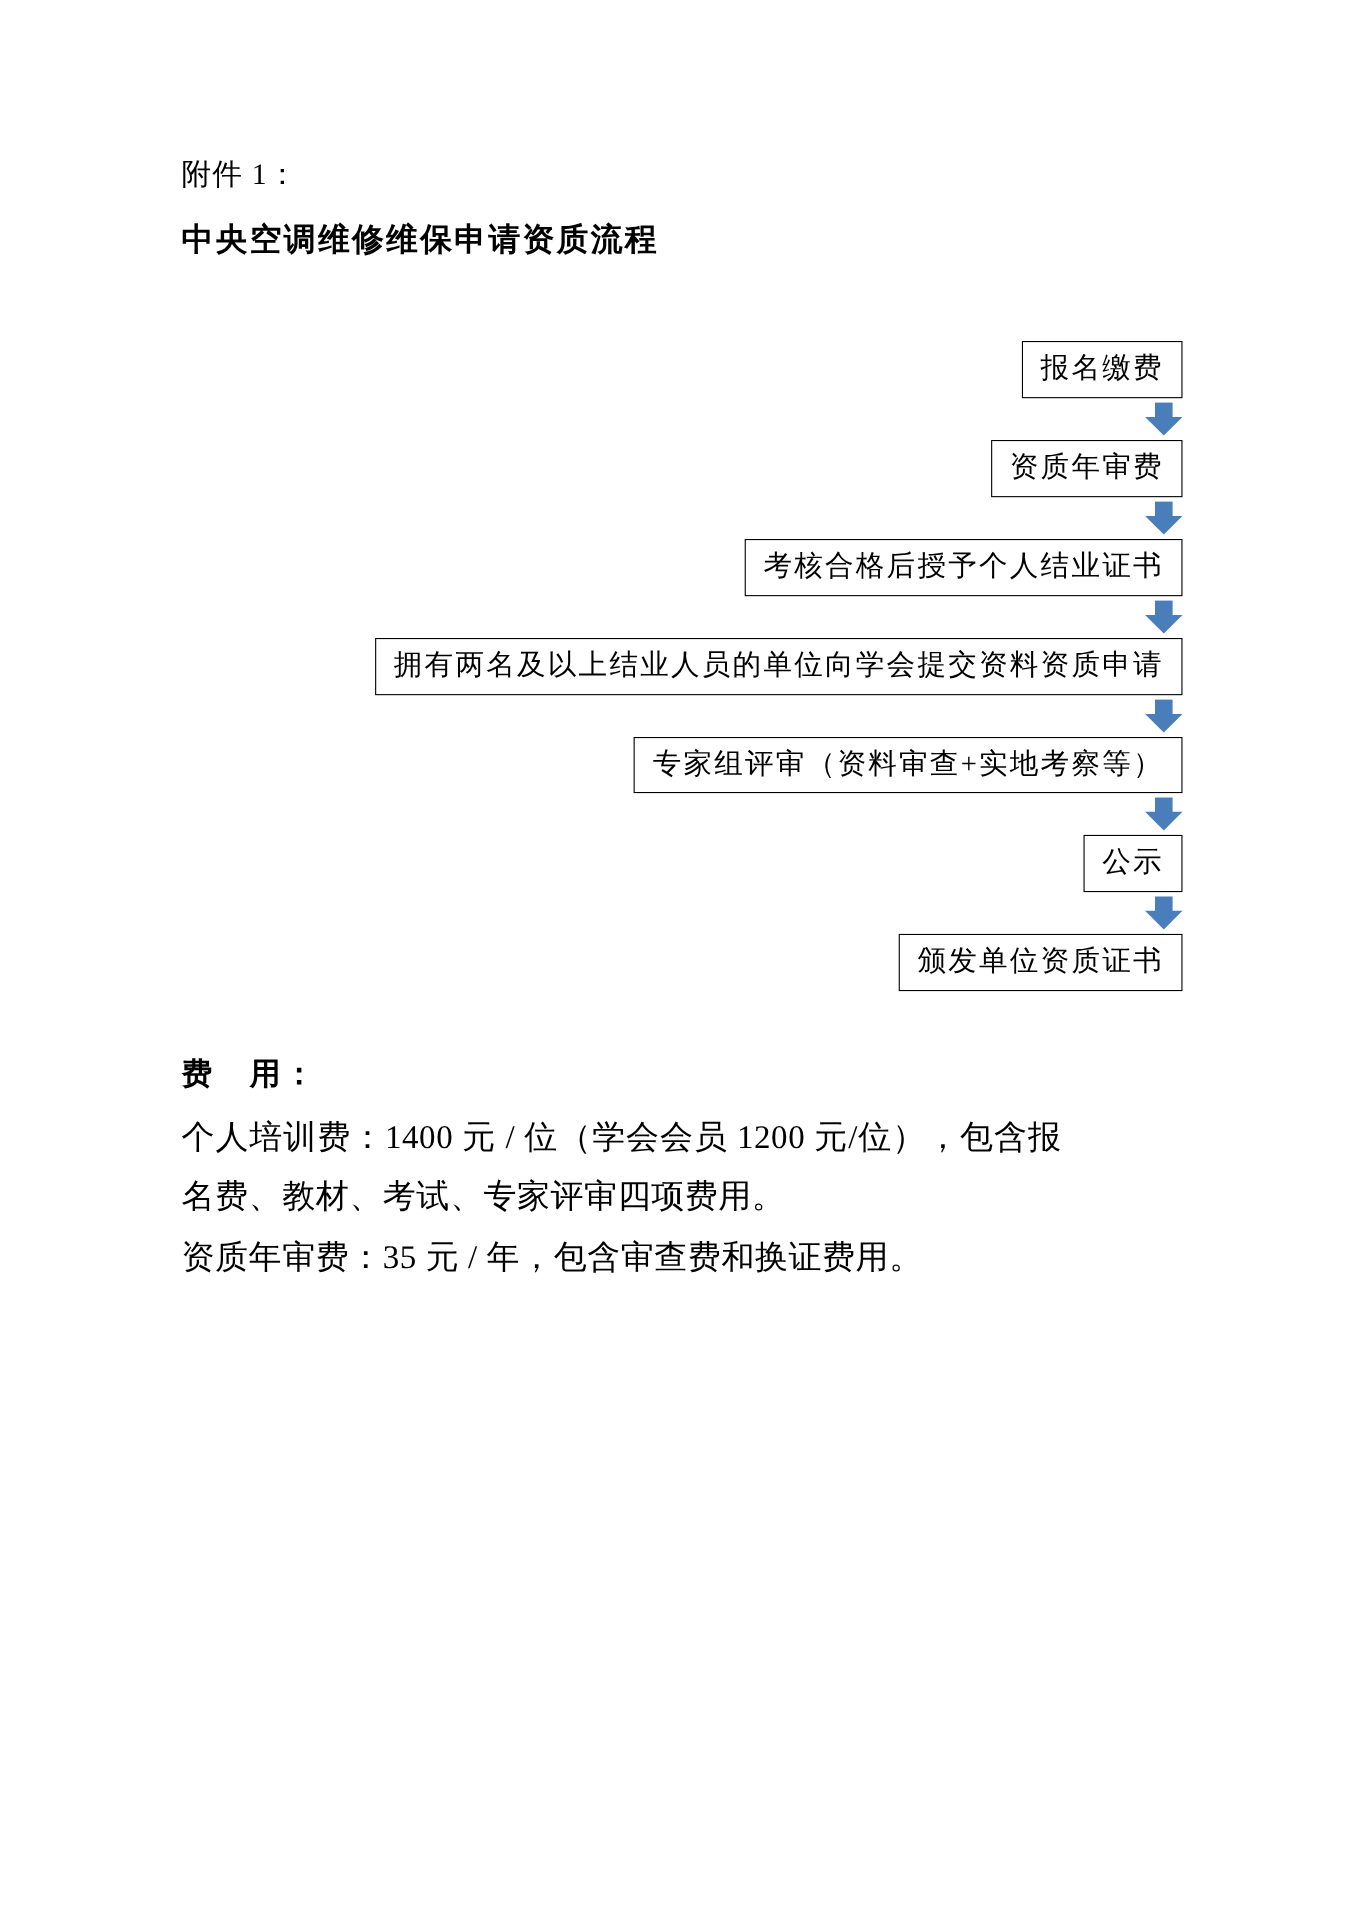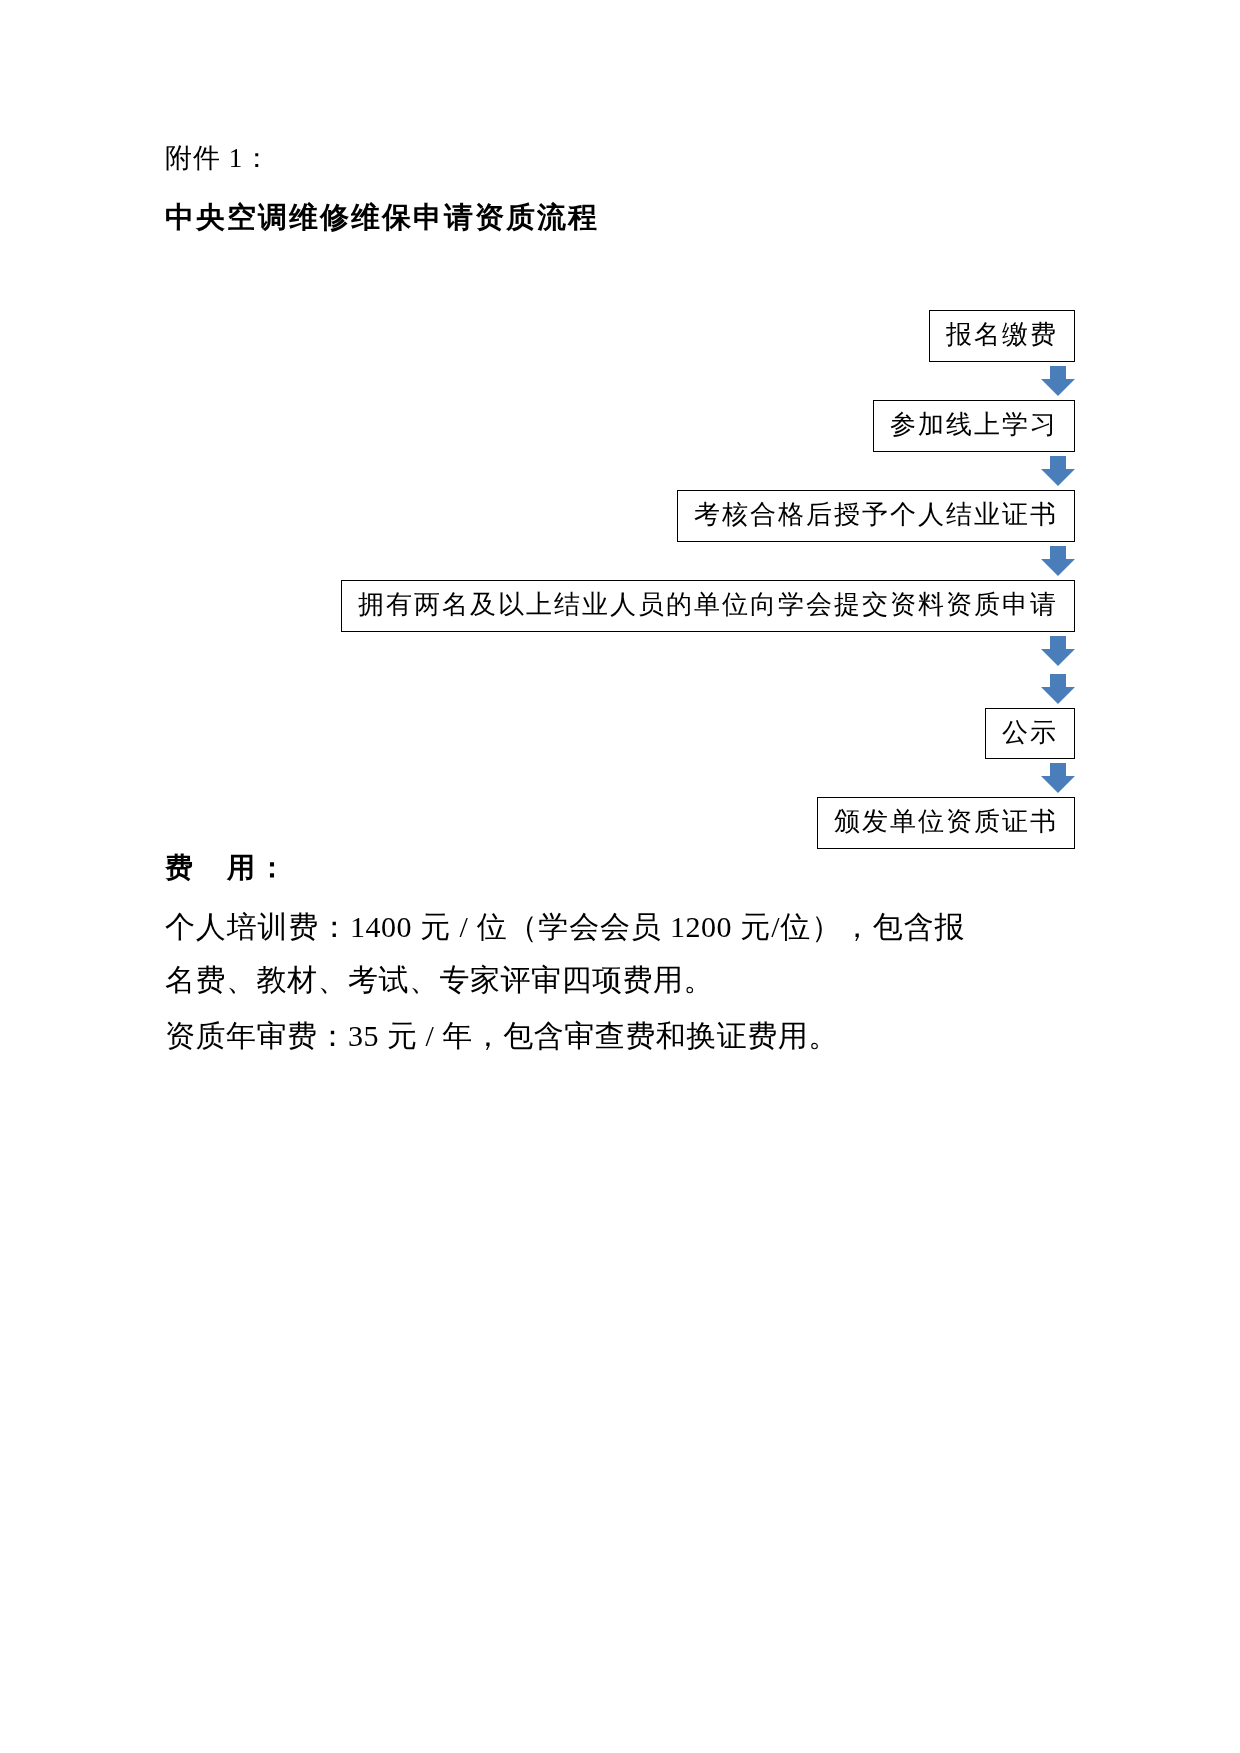--- a/index.html
+++ b/index.html
@@ -76,20 +76,21 @@
     top: 13px;
     width: 0;
     height: 0;
     border-left: 17px solid transparent;
     border-right: 17px solid transparent;
     border-top: 17px solid #4a7ebb;
   }
 
   
   .fees {
+    margin-top: 56px;
     width: 800px;
   }
   .fees-heading {
     font-size: 28px;
     font-weight: bold;
     letter-spacing: 3px;
     margin: 0 0 14px 0;
   }
   .fees p {
     font-size: 30px;
@@ -109,38 +110,39 @@
   <div class="doc-title">中央空调维修维保申请资质流程</div>
 
   <div class="flowchart">
 
     <div class="node">报名缴费</div>
     <div class="arrow">
       <span class="stem" style="background: rgb(74, 126, 187);"></span>
         <span class="head" style="border-top-color: rgb(74, 126, 187);"></span>
     </div>
 
-    <div class="node">参加线上学习</div>
+    <div class="node">资质年审费</div>
     <div class="arrow">
       <span class="stem" style="background: rgb(74, 126, 187);"></span>
         <span class="head" style="border-top-color: rgb(74, 126, 187);"></span>
     </div>
 
     <div class="node">考核合格后授予个人结业证书</div>
     <div class="arrow">
       <span class="stem" style="background: rgb(74, 126, 187);"></span>
         <span class="head" style="border-top-color: rgb(74, 126, 187);"></span>
     </div>
 
     <div class="node">拥有两名及以上结业人员的单位向学会提交资料资质申请</div>
     <div class="arrow">
       <span class="stem" style="background: rgb(74, 126, 187);"></span>
         <span class="head" style="border-top-color: rgb(74, 126, 187);"></span>
     </div>
 
+    <div class="node">专家组评审（资料审查+实地考察等）</div>
     <div class="arrow">
       <span class="stem" style="background: rgb(74, 126, 187);"></span>
         <span class="head" style="border-top-color: rgb(74, 126, 187);"></span>
     </div>
 
     <div class="node">公示</div>
     <div class="arrow">
       <span class="stem" style="background: rgb(74, 126, 187);"></span>
         <span class="head" style="border-top-color: rgb(74, 126, 187);"></span>
     </div>

